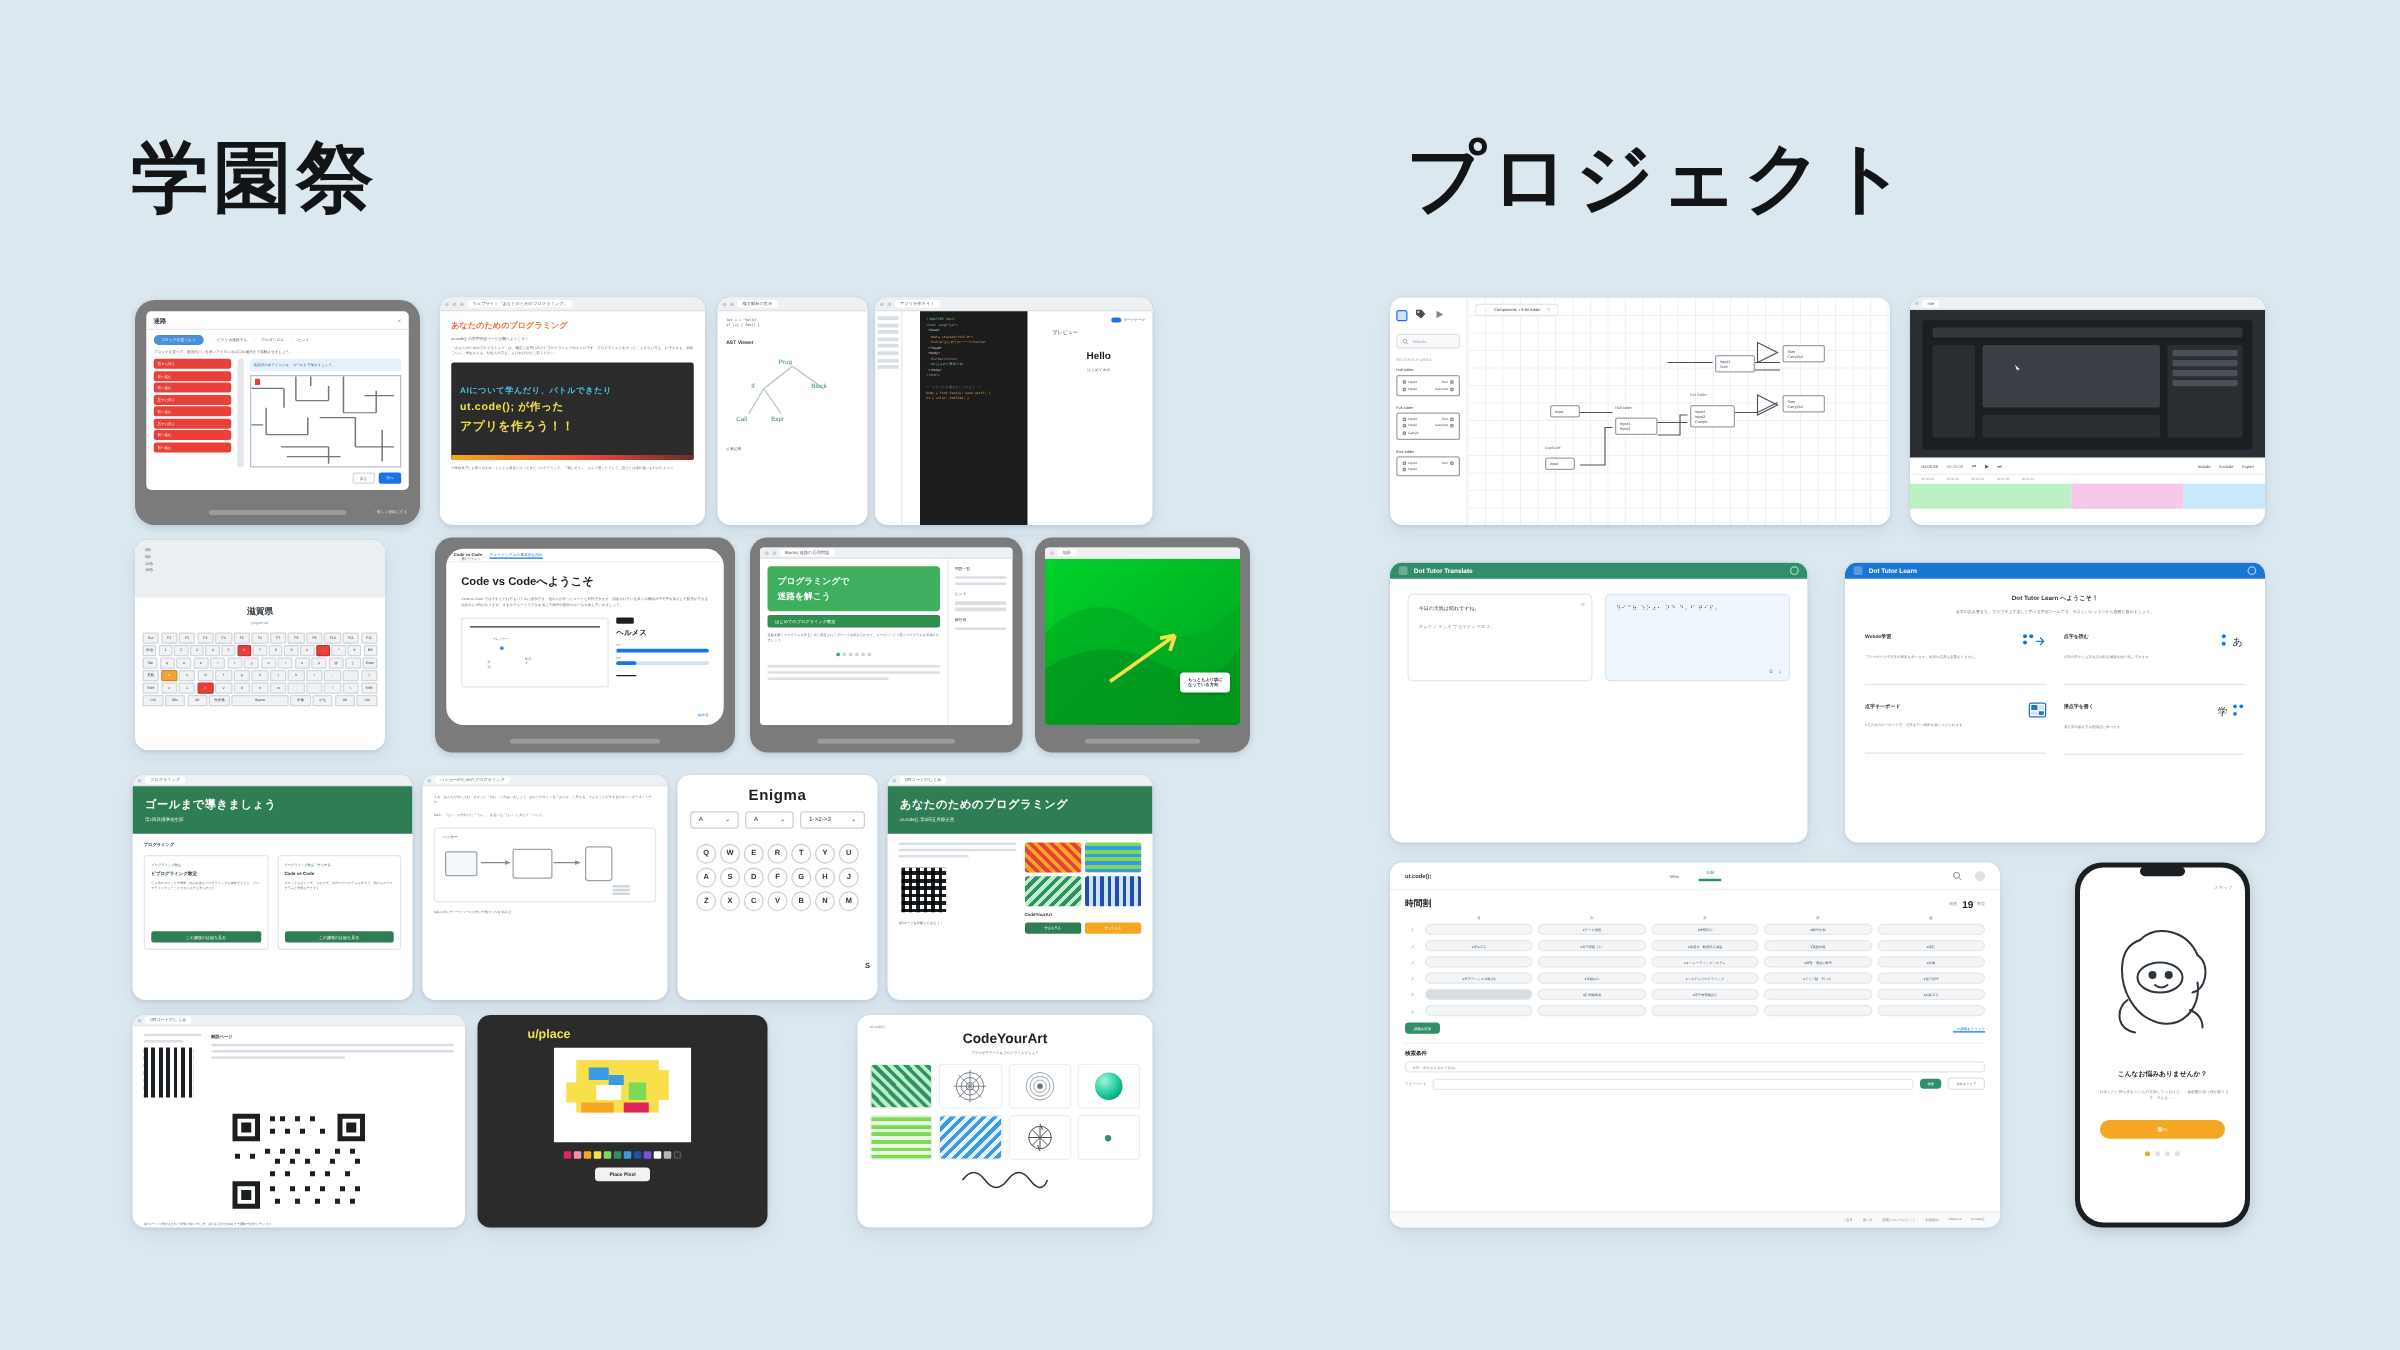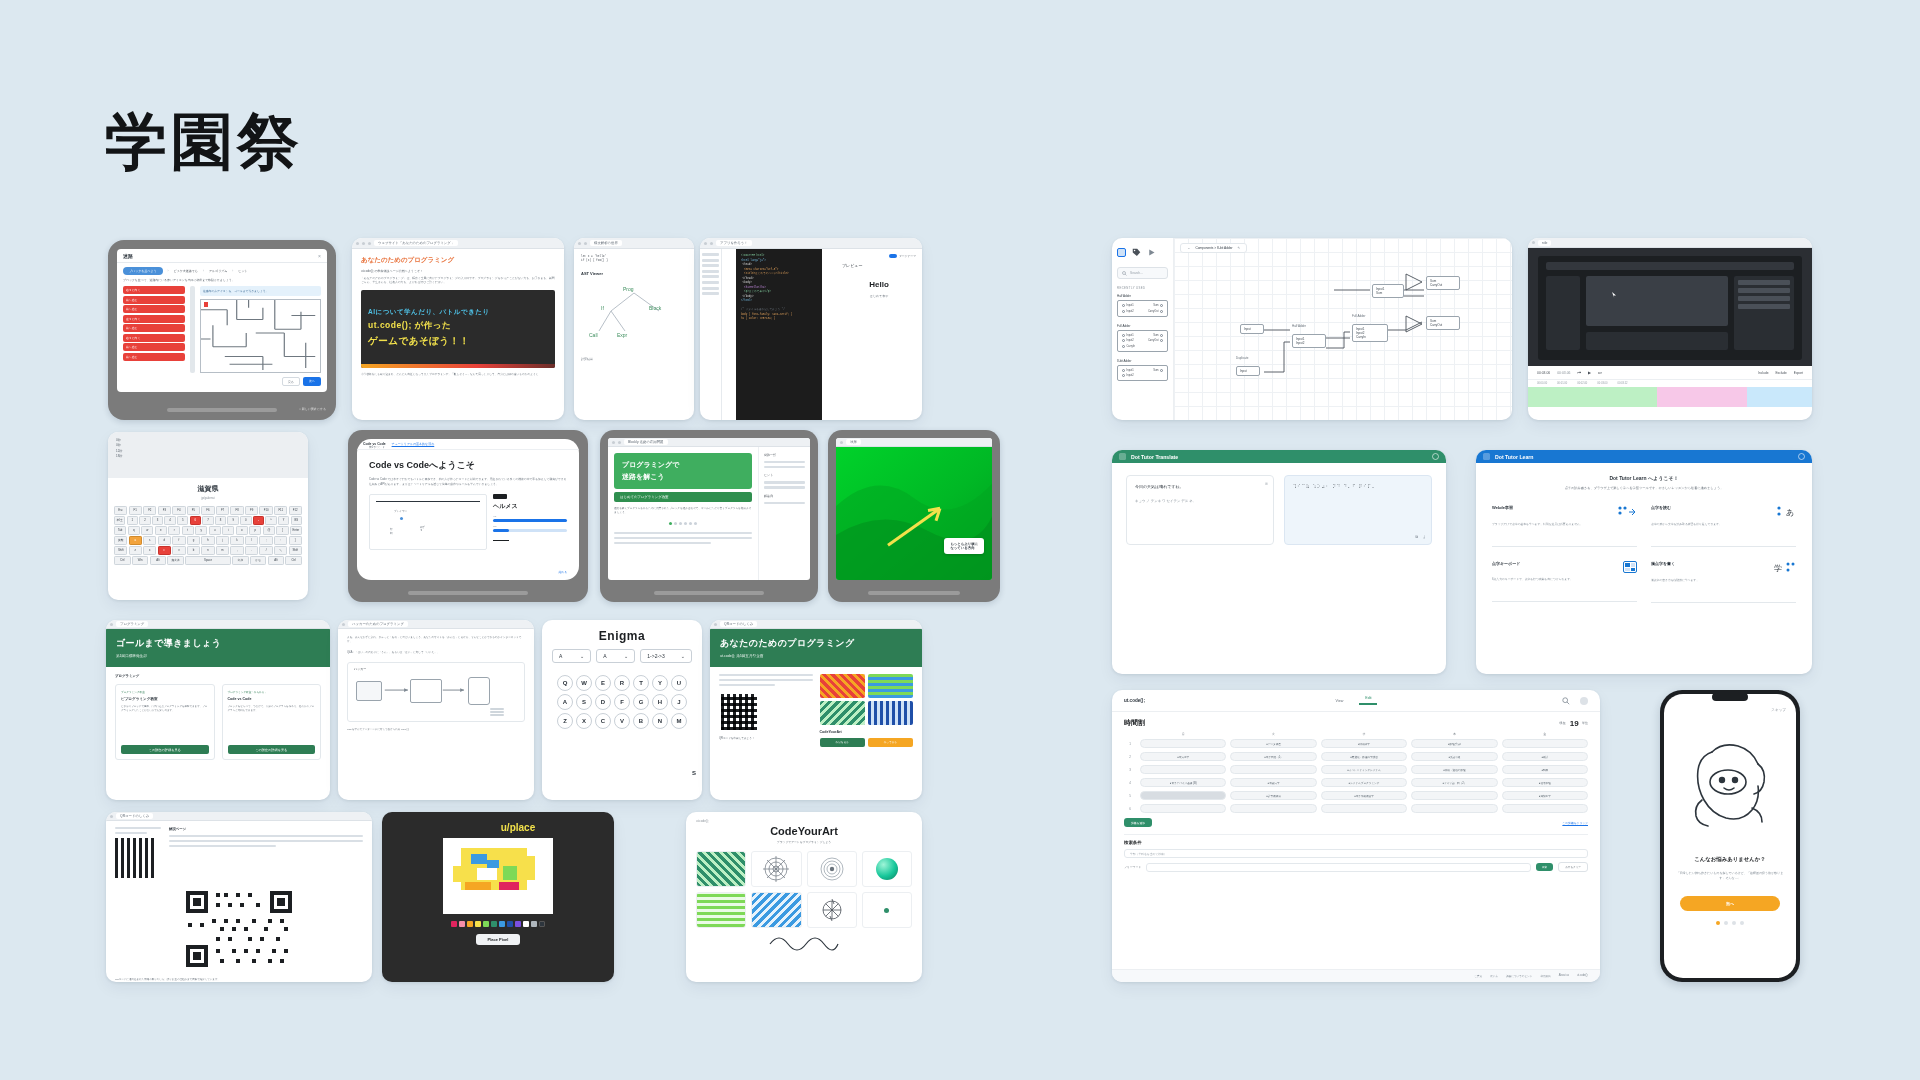--- a/index.html
+++ b/index.html
@@ -136,20 +136,21 @@
 
   
   .sine { stroke:#2d353d; fill:none; stroke-width:1.2; }
 </style>
 </head>
 <body>
 
 <div class="page">
 
   <div class="heading" id="h-left">学園祭</div>
+  <div class="heading" id="h-right">プロジェクト</div>
 
   <div class="bezel" style="left:108px;top:240px;width:228px;height:180px;border-radius:16px;">
     <div class="screen" style="left:9px;top:9px;right:9px;bottom:28px;border-radius:4px;">
       <div style="padding:4px 6px 3px;border-bottom:1px solid #e6eaee;display:flex;align-items:center;justify-content:space-between;">
         <div style="font-size:5px;font-weight:700;color:#2d353d;">迷路</div>
         <div style="font-size:5px;color:#98a1a9;">×</div>
       </div>
       <div style="display:flex;align-items:center;gap:5px;padding:4px 6px 3px;">
         <div style="background:#4a90d9;color:#fff;font-size:3px;border-radius:8px;padding:2px 6px;white-space:nowrap;">ブロックを並べよう</div>
         <div style="font-size:3px;color:#aab2ba;">›</div>
@@ -202,21 +203,21 @@
     </div>
     <div style="padding:7px 9px 0;">
       <div style="color:#e8713a;font-size:6.5px;font-weight:700;">あなたのためのプログラミング</div>
       <div style="font-size:3px;color:#5a636c;margin-top:4px;">ut.code(); の学祭特設ページ公開へようこそ！</div>
       <div style="font-size:2.8px;color:#6a737c;line-height:1.6;margin-top:3px;">「あなたのためのプログラミング」は、幅広く全員に向けたプログラミングの入り口です。プログラミングをやったことがない方も、お子さまも、新聞ごらん、学生さんも、社会人の方も、よければぜひご覧ください。</div>
     </div>
     <div style="margin:5px 9px 0;background:#2b2b2b;height:78px;position:relative;overflow:hidden;border-radius:2px;">
       <div style="position:absolute;left:7px;top:18px;right:7px;">
         <div style="color:#4fc3e8;font-size:6.5px;font-weight:700;letter-spacing:.5px;">AIについて学んだり、バトルできたり</div>
         <div style="color:#f2e14b;font-size:8.5px;font-weight:700;letter-spacing:.5px;margin-top:3px;">ut.code(); が作った</div>
-        <div style="color:#f2e14b;font-size:9.5px;font-weight:700;letter-spacing:.5px;margin-top:3px;">ゲームであそぼう！！</div>
+        <div style="color:#f2e14b;font-size:9.5px;font-weight:700;letter-spacing:.5px;margin-top:3px;">アプリを作ろう！！</div>
       </div>
       <div style="position:absolute;left:0;right:0;bottom:0;height:4px;background:linear-gradient(90deg,#f5a623 0%,#e8413a 60%,#6b2e2a 100%);"></div>
     </div>
     <div style="padding:5px 9px;">
       <div style="font-size:2.7px;color:#6a737c;line-height:1.6;">小学校教育にも取り込まれ、どんどん身近になってきたプログラミング。「難しそう…」なんて思ったりして、自分とは縁の遠いものかのように</div>
     </div>
   </div>
 
   <div class="card" style="left:574px;top:238px;width:120px;height:182px;">
     <div class="chrome">
@@ -729,21 +730,21 @@
               <rect x="88" y="74" width="4" height="4"></rect>
               <rect x="100" y="74" width="4" height="4"></rect>
           </g>
         </svg>
       </div>
       <div style="font-size:2.5px;color:#6a737c;line-height:1.7;margin-top:5px;">QRコードに埋め込まれた情報の取り出し方、誤り訂正の仕組みまで図解で紹介しています。</div>
     </div>
   </div>
 
   <div class="card" style="left:382px;top:812px;width:232px;height:170px;background:#2b2b2b;">
-    <div style="text-align:center;padding:10px 0 5px;margin-left:40px;">
+    <div style="text-align:left;padding:10px 0 5px;margin-left:40px;">
       <div style="font-size:10px;font-weight:700;color:#f2e14b;">u/place</div>
     </div>
     <div style="display:flex;justify-content:center;">
       <svg width="110" height="76" viewBox="0 0 110 76">
         <rect width="110" height="76" fill="#fff"></rect>
         <g>
           <rect x="18" y="10" width="66" height="42" fill="#f7e04b"></rect>
           <rect x="28" y="16" width="16" height="10" fill="#3b9ae1"></rect>
           <rect x="44" y="22" width="12" height="8" fill="#3b9ae1"></rect>
           <rect x="34" y="30" width="20" height="12" fill="#ffffff"></rect>

